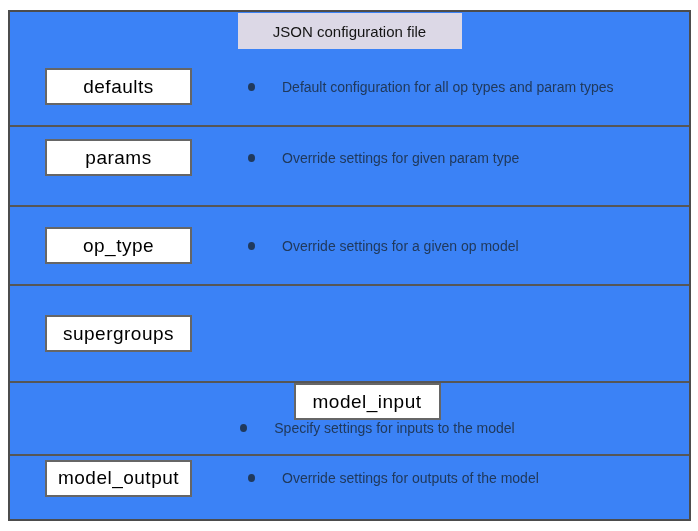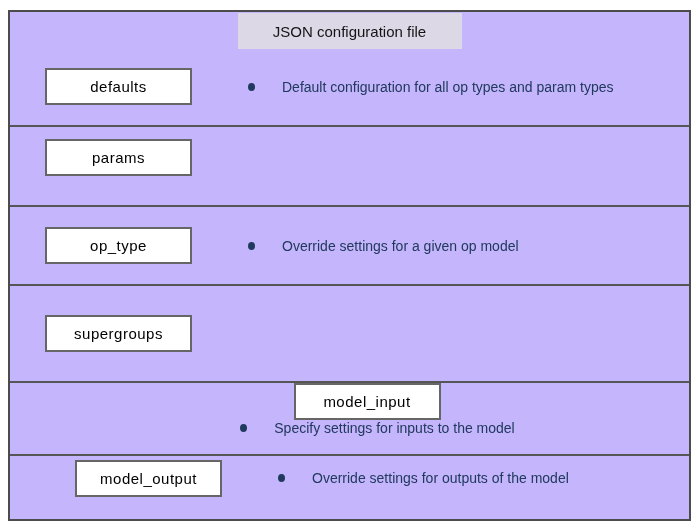--- a/index.html
+++ b/index.html
@@ -8,48 +8,48 @@
     background: #ffffff;
     font-family: "Liberation Sans", sans-serif;
     position: relative;
     overflow: hidden;
   }
   .frame {
     position: absolute;
     left: 8px; top: 10px;
     width: 683px; height: 511px;
     border: 2px solid #4c4c4c;
-    background: #c4b5fd;
+    background: #3b82f6;
   }
   .row { display: flex; align-items: center; }
   .row + .row { border-top: 2px solid #565656; }
   .row-1 { height: 112px; display: block; }
   .row-2 { height: 63px; }
   .row-3 { height: 79px; margin-top: 17px; }
   .row-4 { height: 97px; }
   .row-5 { height: 73px; flex-direction: column; }
-  .row-6 { height: 46px; padding-left: 30px; }
+  .row-6 { height: 46px; }
   .title-badge {
     width: 224px; height: 36px;
     margin: 1px auto 0 auto;
     background: var(--title-bg, #dcd8e6);
     display: flex; align-items: center; justify-content: center;
     font-size: 15px; color: #141414;
   }
   .row1-content {
     height: 75px;
     display: flex; align-items: center;
   }
   .label-box {
     margin-left: 35px;
     width: 147px; height: 37px;
     border: 2px solid var(--box-border, #666666);
     background: #ffffff;
     display: flex; align-items: center; justify-content: center;
-    font-size: 15px; letter-spacing: 0.5px; color: #000000;
+    font-size: 19px; letter-spacing: 0.5px; color: #000000;
     flex-shrink: 0;
   }
   .bullets {
     margin-left: 56px;
     display: flex; flex-direction: column; gap: 13px;
   }
   .bullet {
     display: flex; align-items: center;
     color: var(--bullet-color, #20395c);
     font-size: 14px;
@@ -76,20 +76,26 @@
         <div class="bullet">
           <span class="dot"></span>
           <span>Default configuration for all op types and param types</span>
         </div>
       </div>
     </div>
   </div>
 
   <div class="row row-2">
     <div class="label-box">params</div>
+    <div class="bullets">
+      <div class="bullet">
+        <span class="dot"></span>
+        <span>Override settings for given param type</span>
+      </div>
+    </div>
   </div>
 
   <div class="row row-3">
     <div class="label-box">op_type</div>
     <div class="bullets">
       <div class="bullet">
         <span class="dot"></span>
         <span>Override settings for a given op model</span>
       </div>
     </div>

